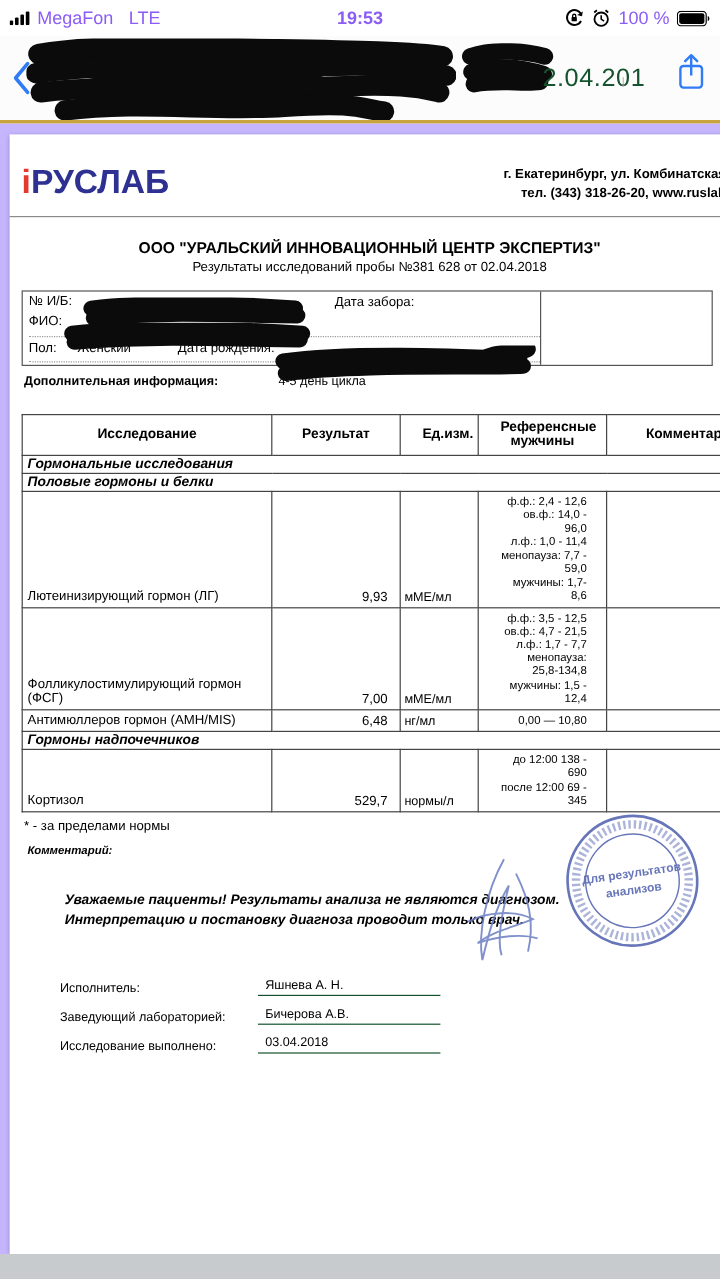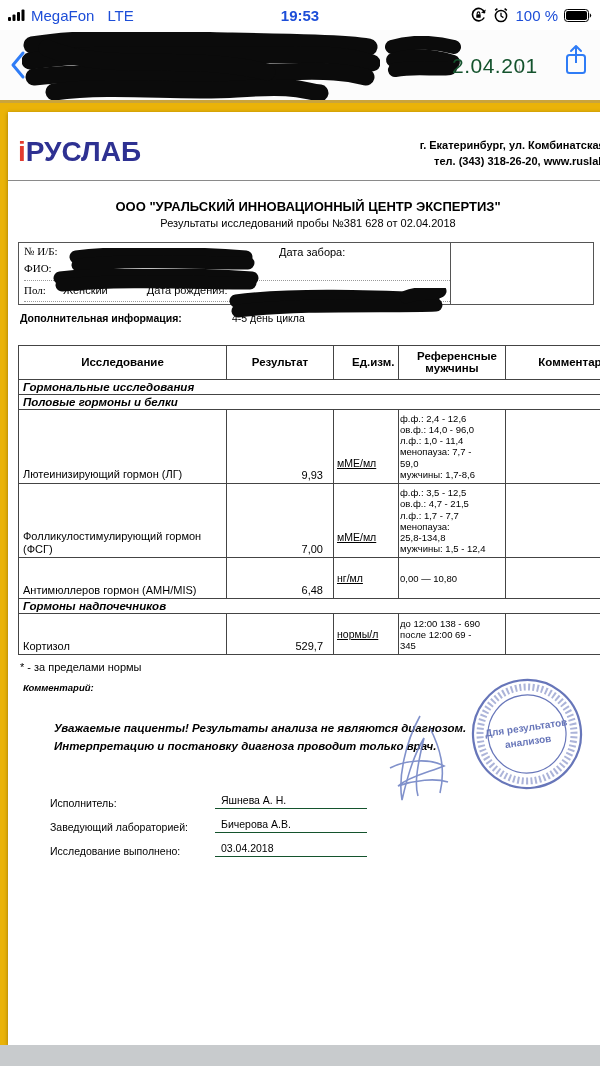--- a/index.html
+++ b/index.html
@@ -2,37 +2,37 @@
 <html><head>
 <meta charset="utf-8">
 <style>
   * { box-sizing: border-box; margin: 0; padding: 0; }
   html,body { width:600px; height:1066px; overflow:hidden; background:#fff;
               font-family:"Liberation Sans", sans-serif; }
   .screen { position:relative; width:600px; height:1066px; background:#fff; }
 
   
   .status-bar { position:absolute; top:0; left:0; width:600px; height:30px;
-    background:#fff; display:flex; align-items:center; padding:0 8px; font-size:15px; color:#1d4ed8; }
+    background:#fff; display:flex; align-items:center; padding:0 8px; font-size:15px; color:#8b5cf6; }
   .sb-left { display:flex; align-items:center; gap:5px; }
   .sb-time { position:absolute; left:0; right:0; text-align:center; font-weight:bold; font-size:15px; }
   .sb-right { margin-left:auto; display:flex; align-items:center; gap:6px; z-index:2; }
   .sb-left { z-index:2; }
 
   
   .nav-bar { position:absolute; top:30px; left:0; width:600px; height:70px; background:#fcfcfc; }
   .back-btn { position:absolute; left:10px; top:20px; cursor:pointer; }
   .share-btn { position:absolute; right:12px; top:14px; cursor:pointer; }
   .nav-date { position:absolute; left:452px; top:24px; font-size:21px; color:#14532d; letter-spacing:.5px; }
   .nav-dl { position:absolute; left:516px; top:30px; font-size:13px; color:#8a8a8a; }
   .scribble { position:absolute; pointer-events:none; }
   .gold-line { position:absolute; top:100px; left:0; width:600px; height:3px; background:#c9a43c; }
 
   
-  .doc-area { position:absolute; top:103px; left:0; width:600px; height:942px; background:#eab308; }
+  .doc-area { position:absolute; top:103px; left:0; width:600px; height:942px; background:#c4b5fd; }
   .bottom-bar { position:absolute; top:1045px; left:0; width:600px; height:21px; background:#c8cbcd; }
 
   .page { position:absolute; left:8px; top:9px; width:652px; height:933px; background:#fff;
           box-shadow:0 1px 4px rgba(0,0,0,.35); color:#000; }
 
   .page-header { display:flex; justify-content:space-between; align-items:flex-start;
                  padding:26px 55px 6px 10px; }
   .logo { font-size:28px; font-weight:bold; line-height:1; }
   .logo-i { color:#e23b2e; }
   .logo-txt { color:#2e3192; }
@@ -44,41 +44,41 @@
 
   
   .info-box { margin:13px 0 0 10px; width:576px; border:1px solid #555; display:flex; font-size:11px; }
   .info-left { width:432px; border-right:1px solid #555; padding:2px 0 2px 5px; position:relative; }
   .info-right { width:142px; padding:2px 0 2px 6px; }
   .irow { position:relative; }
   .irow1 { height:17px; }
   .irow2 { height:19px; border-bottom:1px dotted #999; }
   .irow3 { height:21px; border-bottom:1px dotted #999; padding-top:3px; }
   .irow4 { height:17px; padding-top:2px; }
-  .lbl-inline { display:inline-block;font-family:Liberation Serif, serif; }
+  .lbl-inline { display:inline-block; }
   .date-zabor { position:absolute; left:255px; top:1px; }
   .gender-val { margin-left:14px; }
   .birth-lbl { margin-left:36px; }
   .r-row1 { height:17px; }
   .r-row2 { height:19px; border-bottom:1px dotted #aaa; width:120px; }
   .r-row3 { height:21px; padding-top:3px; }
   .additional { margin:7px 0 0 12px; font-size:10.5px; }
   .additional b { display:inline-block; width:212px; }
 
   
   table.results { margin:21px 0 0 10px; width:630px; border-collapse:collapse; font-size:11px; table-layout:fixed; }
   table.results th { border:1px solid #444; font-weight:bold; text-align:center;
                      font-size:11.5px; padding:4px 18px; vertical-align:middle; height:34px; }
   table.results td { border:1px solid #444; }
   .section-cell { font-weight:bold; font-style:italic; font-size:11.5px; padding:1px 4px; height:15px; }
   .name-cell { vertical-align:bottom; padding:2px 4px; white-space:pre-line; line-height:1.15; }
   .result-cell { vertical-align:bottom; text-align:right; padding:2px 10px 2px 2px; }
-  .unit-cell { vertical-align:bottom; padding:14px 3px; font-size:10.5px;text-decoration:underline; }
-  .ref-cell { text-align:left; vertical-align:middle; font-size:9.5px; line-height:1.18;
-              white-space:pre-line; padding:3px 1px; }
+  .unit-cell { vertical-align:bottom; padding:2px 3px; font-size:10.5px; }
+  .ref-cell { text-align:right; vertical-align:middle; font-size:9.5px; line-height:1.18;
+              white-space:pre-line; padding:3px 16px; }
   .comment-cell { }
 
   .footnote { margin:6px 0 0 12px; font-size:11px; }
   .comment-label { margin:9px 0 0 15px; font-size:9.5px; font-weight:bold; font-style:italic; }
   .notice { margin:27px 0 0 46px; font-size:11.5px; font-weight:bold; font-style:italic; line-height:1.5; }
 
   
   .sign-block { margin:30px 0 0 42px; width:330px; font-size:10.5px; }
   .sign-row { display:flex; align-items:flex-end; height:24px; }
   .sign-label { width:165px; }

